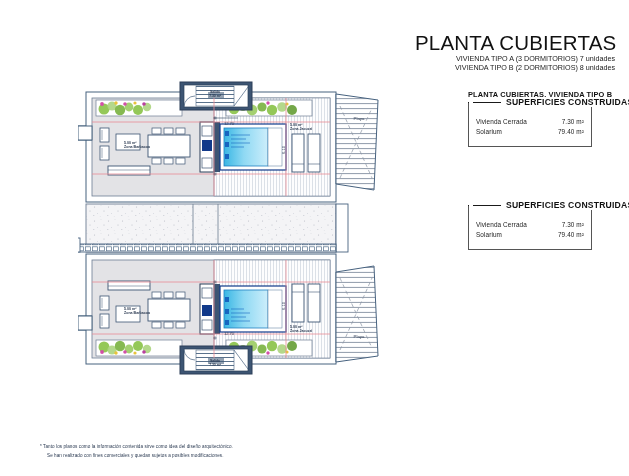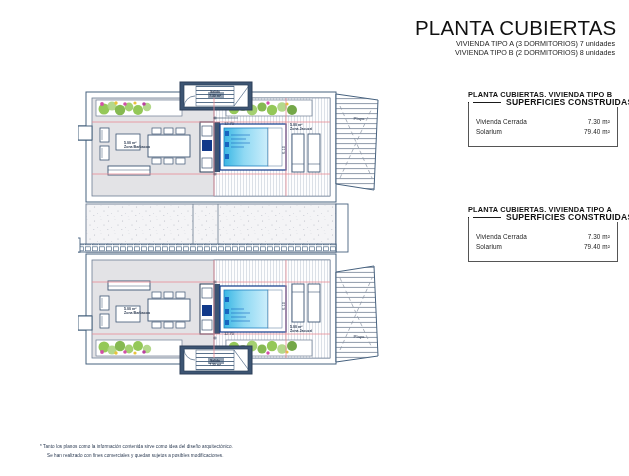--- a/index.html
+++ b/index.html
@@ -5,33 +5,33 @@
 <style>
   html,body{margin:0;padding:0;background:#ffffff;}
   body{
     width:629px;height:476px;position:relative;overflow:hidden;
     font-family:"Liberation Sans","DejaVu Sans",sans-serif;
     color:#1a1a1a;
   }
 
   
   #title-block{
-    position:absolute; right:14px; top:17px; width:200px; text-align:right;
+    position:absolute; right:14px; top:32px; width:200px; text-align:right;
   }
   #main-title{
     font-size:20.5px; letter-spacing:.2px; font-weight:400; color:#111;
     line-height:1.05; white-space:nowrap;
   }
   .subtitle-line{
     font-size:7.2px; font-weight:normal; color:#1a1a1a; line-height:1.35;
     white-space:nowrap;
   }
 
   
-  .surface-table{ position:absolute; left:468px; width:150px; }
+  .surface-table{ position:absolute; left:468px; width:124px; }
   #table-b{ top:90px; }
   #table-a{ top:205px; }
 
   .st-title{
     font-size:7.4px; font-weight:bold; color:#111; letter-spacing:.15px;
     white-space:nowrap; margin-bottom:3px;
   }
   .st-rule{ height:1px; background:#1a1a1a; width:100%; }
   .st-body{
     border:1px solid #555; border-top:none; position:relative;
@@ -86,21 +86,20 @@
       <span class="val">7.30 m²</span>
     </div>
     <div class="st-row">
       <span>Solarium</span>
       <span class="val">79.40 m²</span>
     </div>
   </div>
 </div>
 
 <div class="surface-table" id="table-a">
-  <div class="st-title">PLANTA CUBIERTAS. VIVIENDA TIPO A</div>
   <div class="st-rule"></div>
   <div class="st-body">
     <div class="st-header">
       <span class="dash"></span>
       <span class="txt">SUPERFICIES CONSTRUIDAS</span>
     </div>
     <div class="st-row">
       <span>Vivienda Cerrada</span>
       <span class="val">7.30 m²</span>
     </div>

